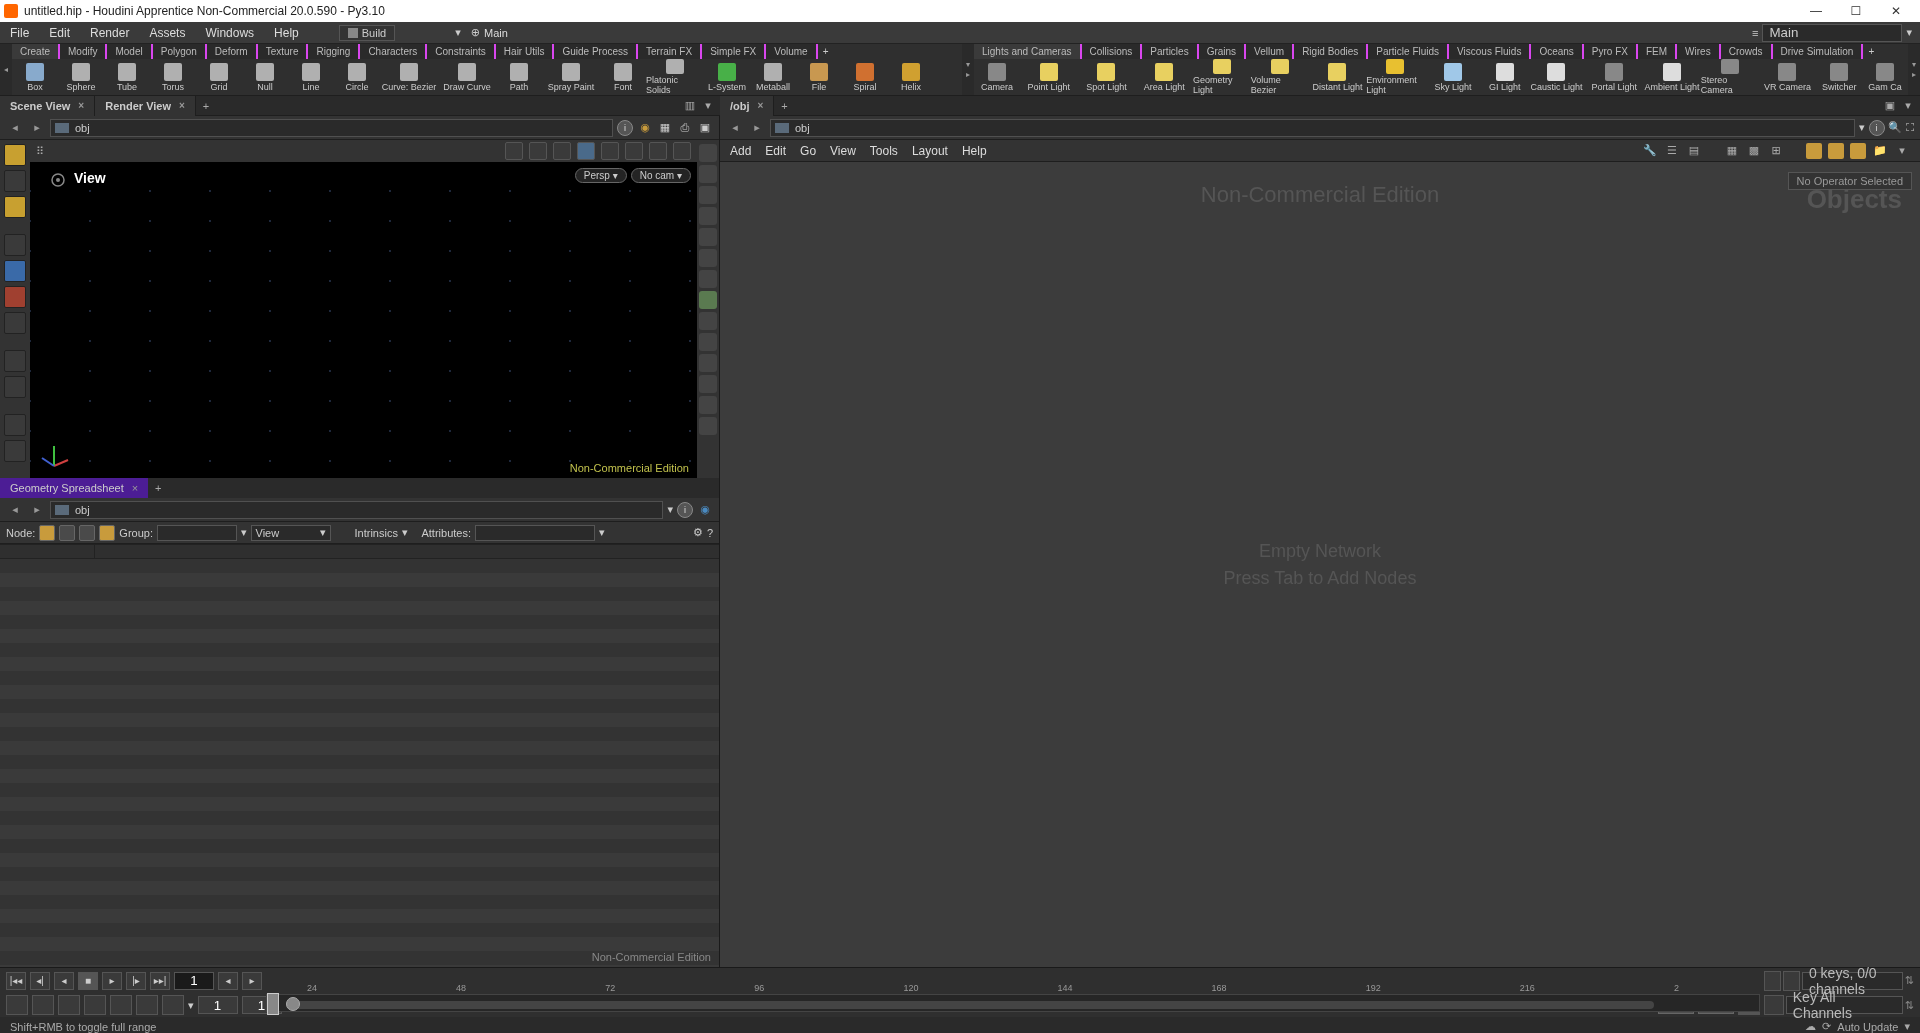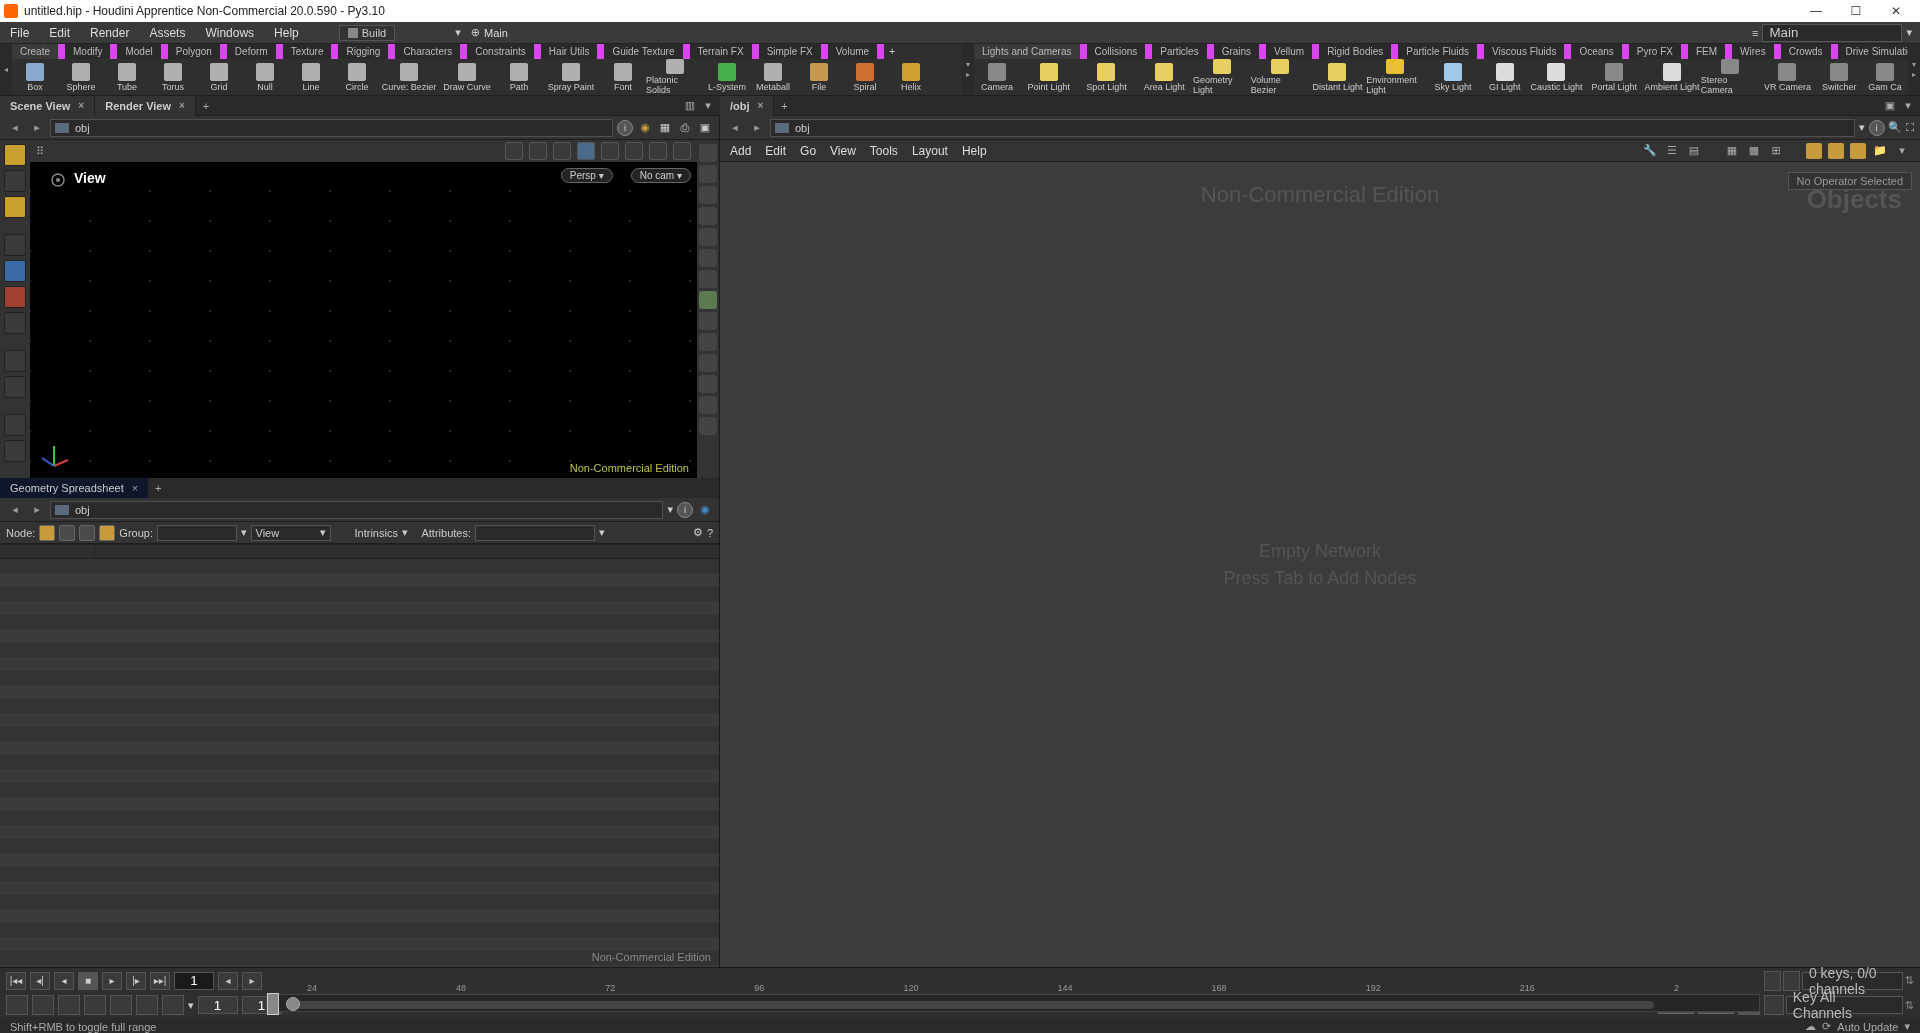--- a/index.html
+++ b/index.html
@@ -19,21 +19,21 @@
 .menubar .dropdown-arrow { margin-left:60px; color:#ccc; }
 .menubar .target-icon { margin-left:10px; }
 .menubar .main-label { margin-left:4px; color:#ddd; }
 .menubar .right-widget { margin-left:auto; display:flex; align-items:center; gap:4px; padding-right:8px; }
 .menubar .right-widget input { background:#2a2a2a; border:1px solid #555; color:#ccc; width:140px; height:18px; padding:0 6px; }
 
 
 .shelf { background:#2f2f2f; border-bottom:1px solid #1e1e1e; display:flex; height:52px; }
 .shelf-section { display:flex; flex-direction:column; }
 .shelf-tabs { height:16px; display:flex; align-items:stretch; font-size:10px; }
-.shelf-tabs .tab { padding:0 8px; background:#2a2a2a; border-right:7px solid #d946ef; display:flex; align-items:center; color:#bbb; white-space:nowrap; }
+.shelf-tabs .tab { padding:0 8px; background:#2a2a2a; border-right:2px solid #d946ef; display:flex; align-items:center; color:#bbb; white-space:nowrap; }
 .shelf-tabs .tab.active { background:#3a3a3a; }
 .shelf-tools { height:36px; display:flex; align-items:center; }
 .shelf-tool { display:flex; flex-direction:column; align-items:center; justify-content:center; width:46px; height:36px; font-size:9px; color:#ccc; }
 .shelf-tool.wide { width:58px; }
 .shelf-tool .ticon { width:18px; height:18px; border-radius:2px; margin-bottom:1px; }
 .plus-tab { width:16px; display:flex; align-items:center; justify-content:center; color:#ccc; }
 .shelf-right-cap { width:12px; background:#2a2a2a; display:flex; align-items:center; justify-content:center; flex-direction:column; gap:1px; color:#999; font-size:8px; }
 
 
 .pane-tabs { height:20px; background:#2a2a2a; display:flex; align-items:center; border-bottom:1px solid #1e1e1e; }
@@ -61,36 +61,36 @@
 .vp-left-tools .tbtn { width:22px; height:22px; background:#3a3a3a; border:1px solid #222; border-radius:2px; }
 .vp-left-tools .sep { height:8px; }
 .vp-right-tools { width:22px; background:#333; display:flex; flex-direction:column; align-items:center; gap:3px; padding-top:4px; }
 .vp-right-tools .tbtn { width:18px; height:18px; background:#444; border-radius:3px; }
 .viewport { flex:1; background:#000; position:relative; overflow:hidden; }
 .viewport .topstrip { position:absolute; top:0; left:0; right:0; height:22px; background:#333; display:flex; align-items:center; gap:6px; padding:0 6px; }
 .viewport .topstrip .dots { letter-spacing:1px; color:#aaa;}
 .viewport .topstrip .tsbtn { width:18px; height:18px; background:#3a3a3a; border:1px solid #555; border-radius:2px; }
 .viewport .view-label { position:absolute; top:30px; left:44px; color:#fff; font-size:14px; font-weight:bold; }
 .viewport .view-icon { position:absolute; top:30px; left:18px; width:20px; height:20px; }
-.viewport .cam-pills { position:absolute; top:28px; right:6px; display:flex; gap:18px; }
+.viewport .cam-pills { position:absolute; top:28px; right:6px; display:flex; gap:4px; }
 .viewport .cam-pills span { background:rgba(40,40,40,0.9); border:1px solid #666; border-radius:9px; padding:1px 8px; font-size:10px; color:#ccc; }
 .viewport .watermark { position:absolute; bottom:4px; right:8px; color:#c2c24d; font-size:11px; }
 .viewport .axis { position:absolute; bottom:6px; left:6px; width:36px; height:36px; }
 
 
 .gridcanvas { position:absolute; top:22px; left:0; right:0; bottom:0; background:#000;
   background-image:
     linear-gradient(70deg, rgba(60,80,120,0.5) 1px, transparent 1px),
     linear-gradient(-70deg, rgba(60,80,120,0.5) 1px, transparent 1px);
   background-size:60px 30px;
 }
 
 
 .ss-tabs { height:20px; background:#2a2a2a; display:flex; align-items:center; }
-.ss-tabs .ptab { padding:0 10px; height:20px; display:flex; align-items:center; background:#0f172a; color:#ccc; }
+.ss-tabs .ptab { padding:0 10px; height:20px; display:flex; align-items:center; background:#4c1d95; color:#ccc; }
 .ss-tabs .ptab .x { margin-left:8px; color:#999; }
 .ss-tabs .addtab { width:20px; text-align:center; color:#aaa; }
 .ss-rowbar { height:22px; background:#333; display:flex; align-items:center; gap:4px; padding:0 6px; border-bottom:1px solid #1e1e1e;}
 .ss-rowbar .lbl { color:#ccc; }
 .ss-rowbar .smbtn { width:16px;height:16px; background:#4a4a4a; border:1px solid #666; border-radius:2px; }
 .ss-rowbar .field { height:16px; background:#2a2a2a; border:1px solid #555; }
 .ss-rowbar .view-dd { width:80px; height:16px; background:#2a2a2a; border:1px solid #555; display:flex; align-items:center; padding:0 4px; justify-content:space-between;}
 .ss-grid { flex:1; background:#333;
   background-image:linear-gradient(#3a3a3a 50%, #333 50%);
   background-size:100% 28px;
@@ -172,21 +172,21 @@
         <div class="tab active">Create</div>
         <div class="tab">Modify</div>
         <div class="tab">Model</div>
         <div class="tab">Polygon</div>
         <div class="tab">Deform</div>
         <div class="tab">Texture</div>
         <div class="tab">Rigging</div>
         <div class="tab">Characters</div>
         <div class="tab">Constraints</div>
         <div class="tab">Hair Utils</div>
-        <div class="tab">Guide Texture</div>
+        <div class="tab">Guide Process</div>
         <div class="tab">Terrain FX</div>
         <div class="tab">Simple FX</div>
         <div class="tab">Volume</div>
         <div class="plus-tab">+</div>
       </div>
     <div class="shelf-tools" id="shelfToolsLeft">
         <div class="shelf-tool">
           <div class="ticon" style="background: rgb(136, 170, 204);"></div>
           <span>Box</span>
         </div>

